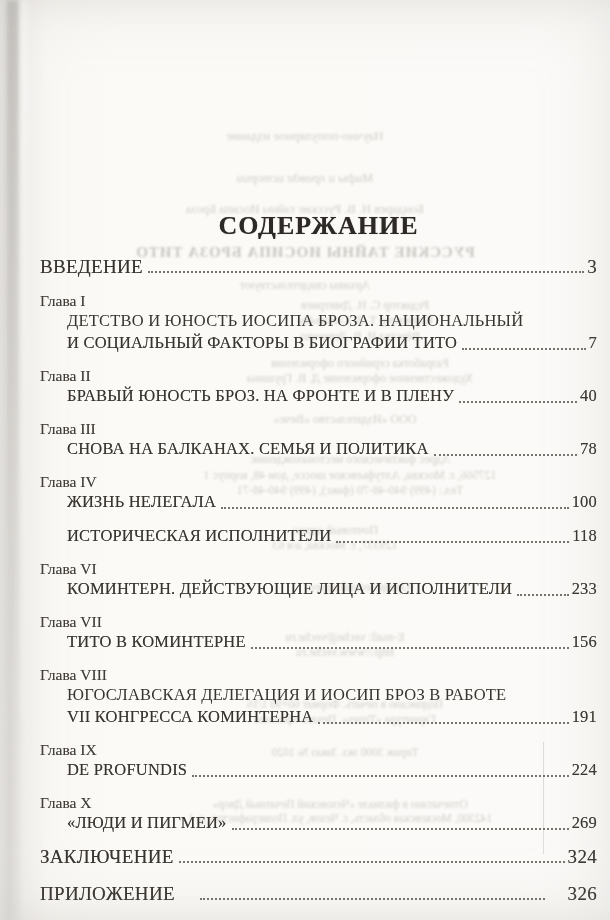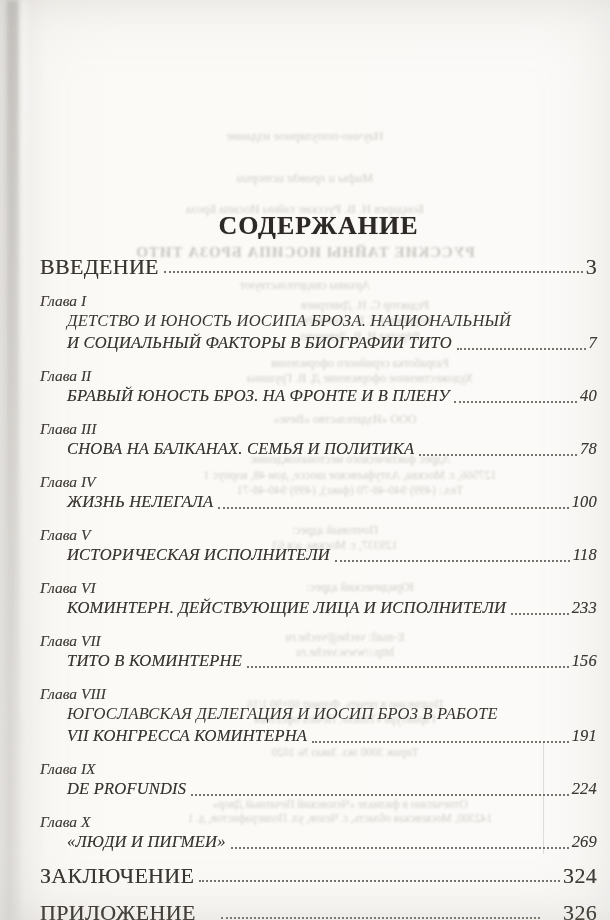--- a/index.html
+++ b/index.html
@@ -37,25 +37,25 @@
   .content{position:absolute;left:40px;right:13px;top:212px;z-index:3;color:#38342e;}
   h1.toc-title{
     margin:0 0 16px 0;text-align:center;
     font-size:26px;line-height:28px;font-weight:700;letter-spacing:1px;
     color:#2d2a25;text-shadow:0 0 0.7px rgba(45,42,37,0.55);
   }
   .row{display:flex;align-items:flex-end;}
   .row .t{white-space:nowrap;text-shadow:0 0 0.6px rgba(56,52,47,0.5);}
   .leader{flex:1;border-bottom:2px dotted #56524b;margin:0 3px 4px 5px;opacity:0.8;}
   .pg{white-space:nowrap;text-shadow:0 0 0.6px rgba(56,52,47,0.5);}
-  .solo{font-size:22px;line-height:21px;letter-spacing:0.3px;font-family:Liberation Serif, serif;}
+  .solo{font-size:19px;line-height:21px;letter-spacing:0.3px;font-family:Liberation Serif, serif;}
   .solo-first{margin:2px 0 16px 0;}
   .solo-gap{margin-top:11px;gap:20px;}
   .intro{margin-bottom:14px;}
-  .block{margin-bottom:12px;font-style:italic;}
+  .block{margin-bottom:12px;}
   .chapter-label{font-size:15.5px;line-height:19px;color:#413d37;text-shadow:0 0 0.6px rgba(65,61,55,0.45);}
   .title-line{margin-left:27px;font-size:16.5px;line-height:22px;letter-spacing:0.2px;}
   .title-line.plain{white-space:nowrap;overflow:visible;}
 </style>
 </head>
 <body>
 
 <div class="photo">
   <div class="edge-band"></div>
   <div class="edge-highlight"></div>
@@ -122,21 +122,20 @@
         </div>
         <div class="block">
           <div class="chapter-label">Глава IV</div>
           <div class="row title-line">
             <span class="t">ЖИЗНЬ НЕЛЕГАЛА</span>
             <span class="leader"></span>
             <span class="pg">100</span>
           </div>
         </div>
         <div class="block">
-          <div class="chapter-label">Глава V</div>
           <div class="row title-line">
             <span class="t">ИСТОРИЧЕСКАЯ ИСПОЛНИТЕЛИ</span>
             <span class="leader"></span>
             <span class="pg">118</span>
           </div>
         </div>
         <div class="block">
           <div class="chapter-label">Глава VI</div>
           <div class="row title-line">
             <span class="t">КОМИНТЕРН. ДЕЙСТВУЮЩИЕ ЛИЦА И ИСПОЛНИТЕЛИ</span>

